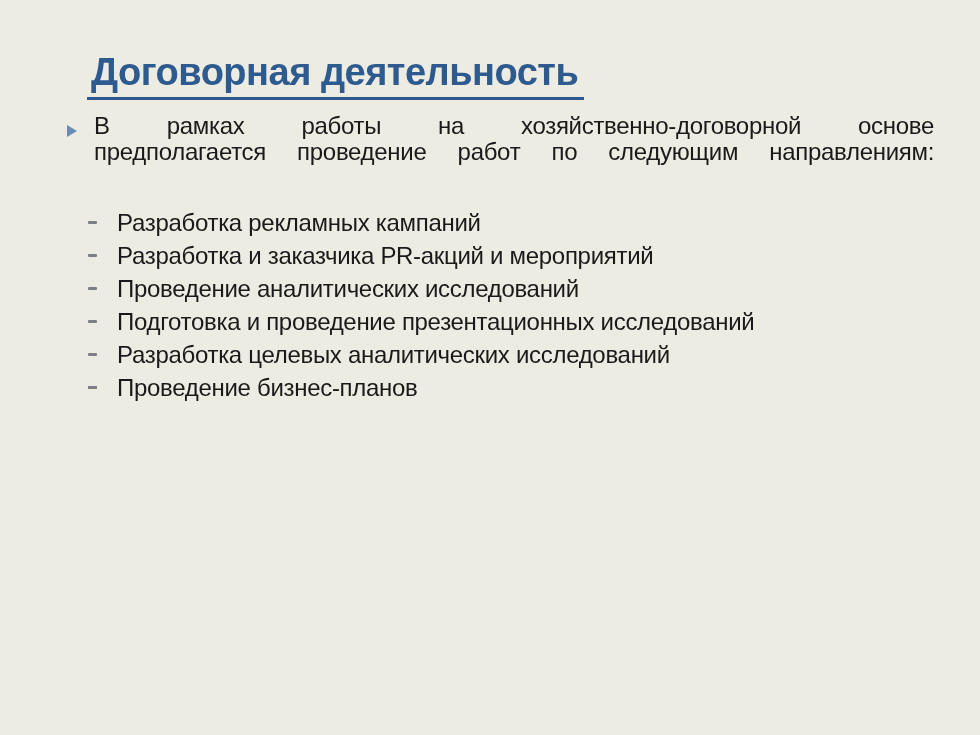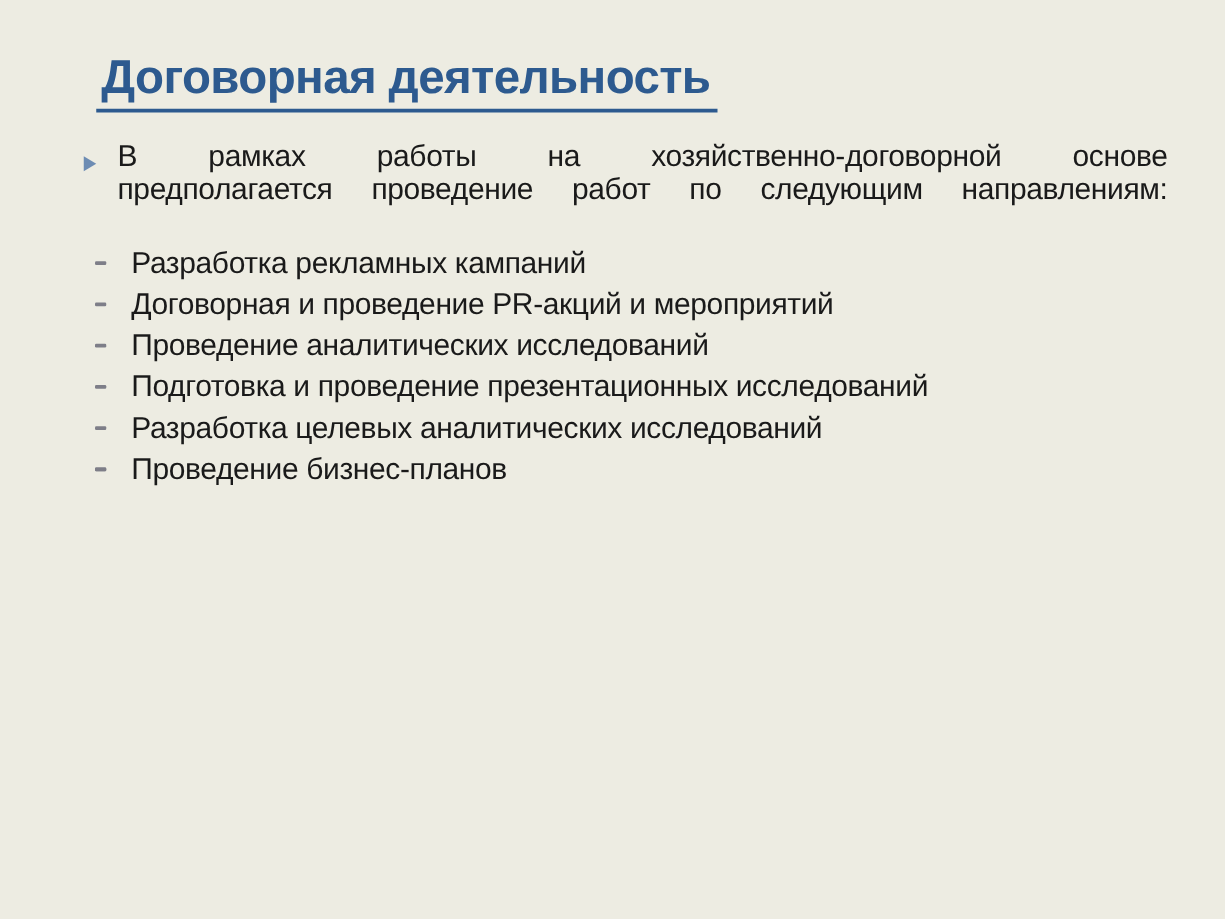--- a/index.html
+++ b/index.html
@@ -13,21 +13,21 @@
     height: 735px;
     overflow: hidden;
     background: var(--background, #EDECE2);
     font-family: "Liberation Sans", sans-serif;
     color: var(--text, #1A1A1A);
   }
   .title {
     position: absolute;
     left: 73px;
     top: 36px;
-    margin: 4px;
+    margin: 14px;
     display: inline-block;
     font-size: 38px;
     font-weight: bold;
     letter-spacing: -0.5px;
     line-height: 1.18;
     color: var(--title, #2D5A8F);
     border-bottom: 3px solid var(--title, #2D5A8F);
     padding: 0 6px 2px 4px;
   }
   .intro-row {
@@ -54,21 +54,21 @@
   }
   .intro-line {
     text-align: justify;
     text-align-last: justify;
   }
   .bullet-list {
     position: absolute;
     left: 73px;
     top: 194px;
     width: 872px;
-    margin: 0;
+    margin: 12px;
     padding: 0;
     list-style: none;
   }
   .bullet-list li {
     position: relative;
     padding-left: 32px;
     font-size: 24px;
     letter-spacing: -0.3px;
     line-height: 33px;
     white-space: nowrap;
@@ -100,21 +100,21 @@
 
   <ul class="bullet-list">
 
       <li>
         <span class="dash-icon"></span>
         <span>Разработка рекламных кампаний</span>
       </li>
 
       <li>
         <span class="dash-icon"></span>
-        <span>Договорная и проведение PR-акций и мероприятий</span>
+        <span>Разработка и заказчика PR-акций и мероприятий</span>
       </li>
 
       <li>
         <span class="dash-icon"></span>
         <span>Проведение аналитических исследований</span>
       </li>
 
       <li>
         <span class="dash-icon"></span>
         <span>Подготовка и проведение презентационных исследований</span>

